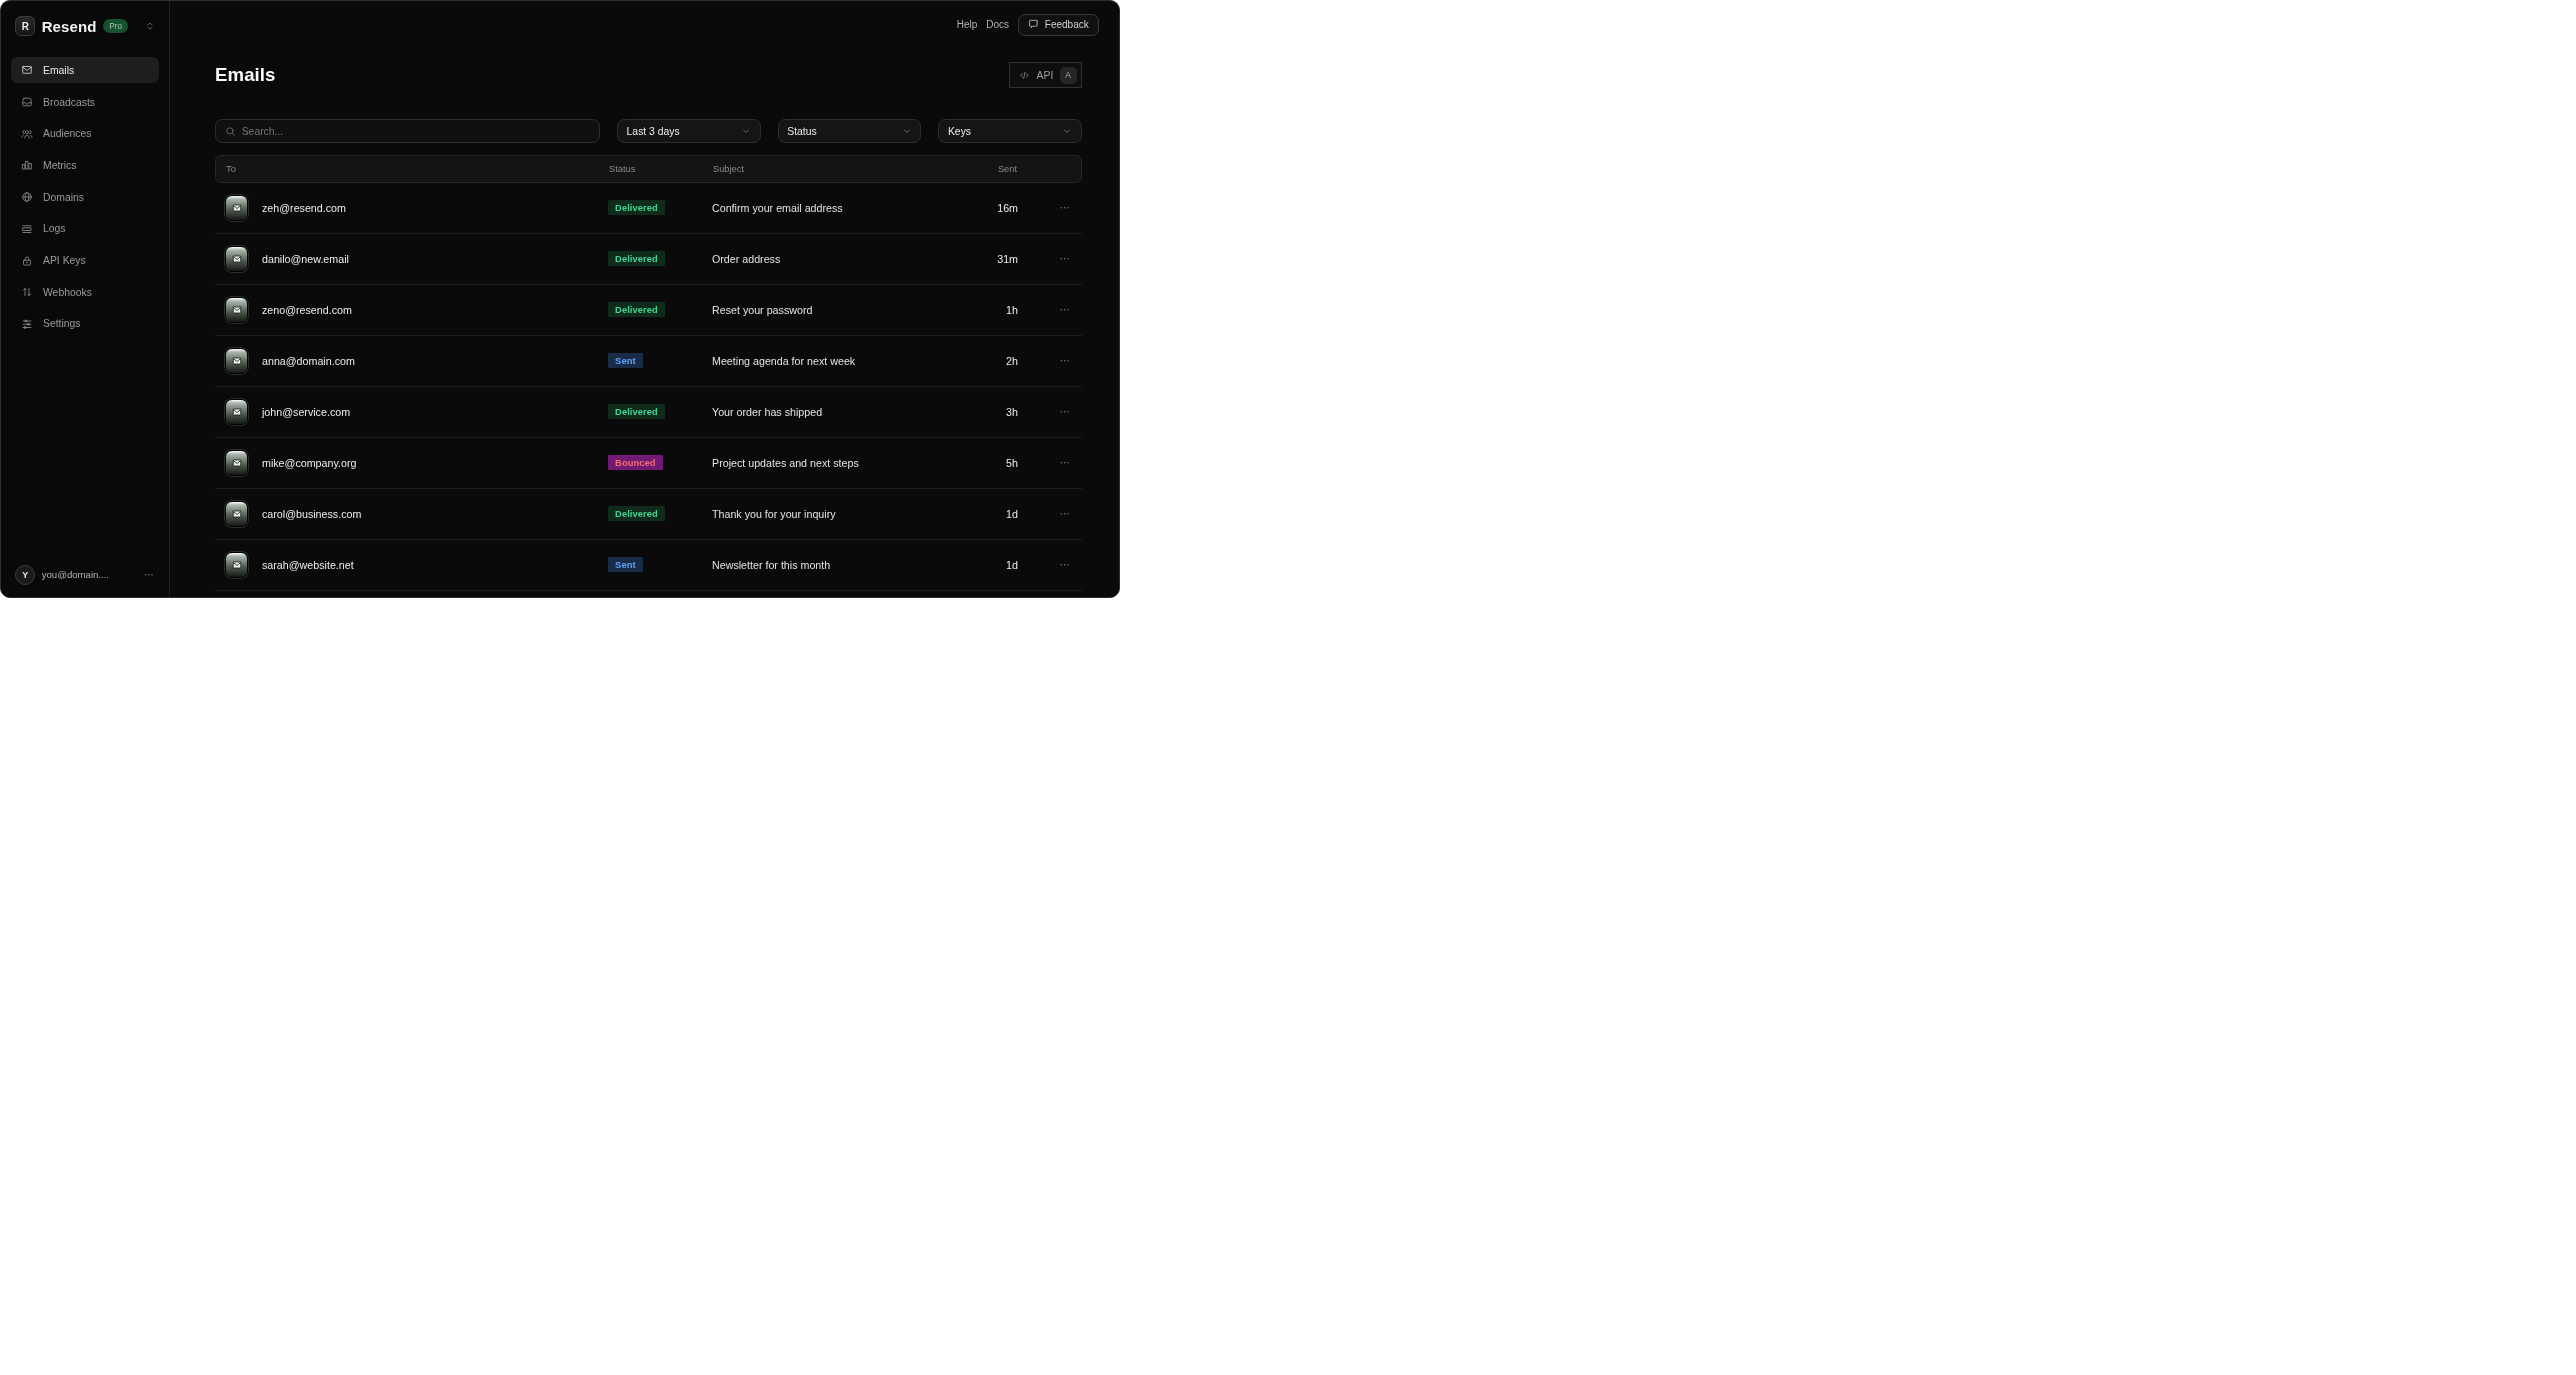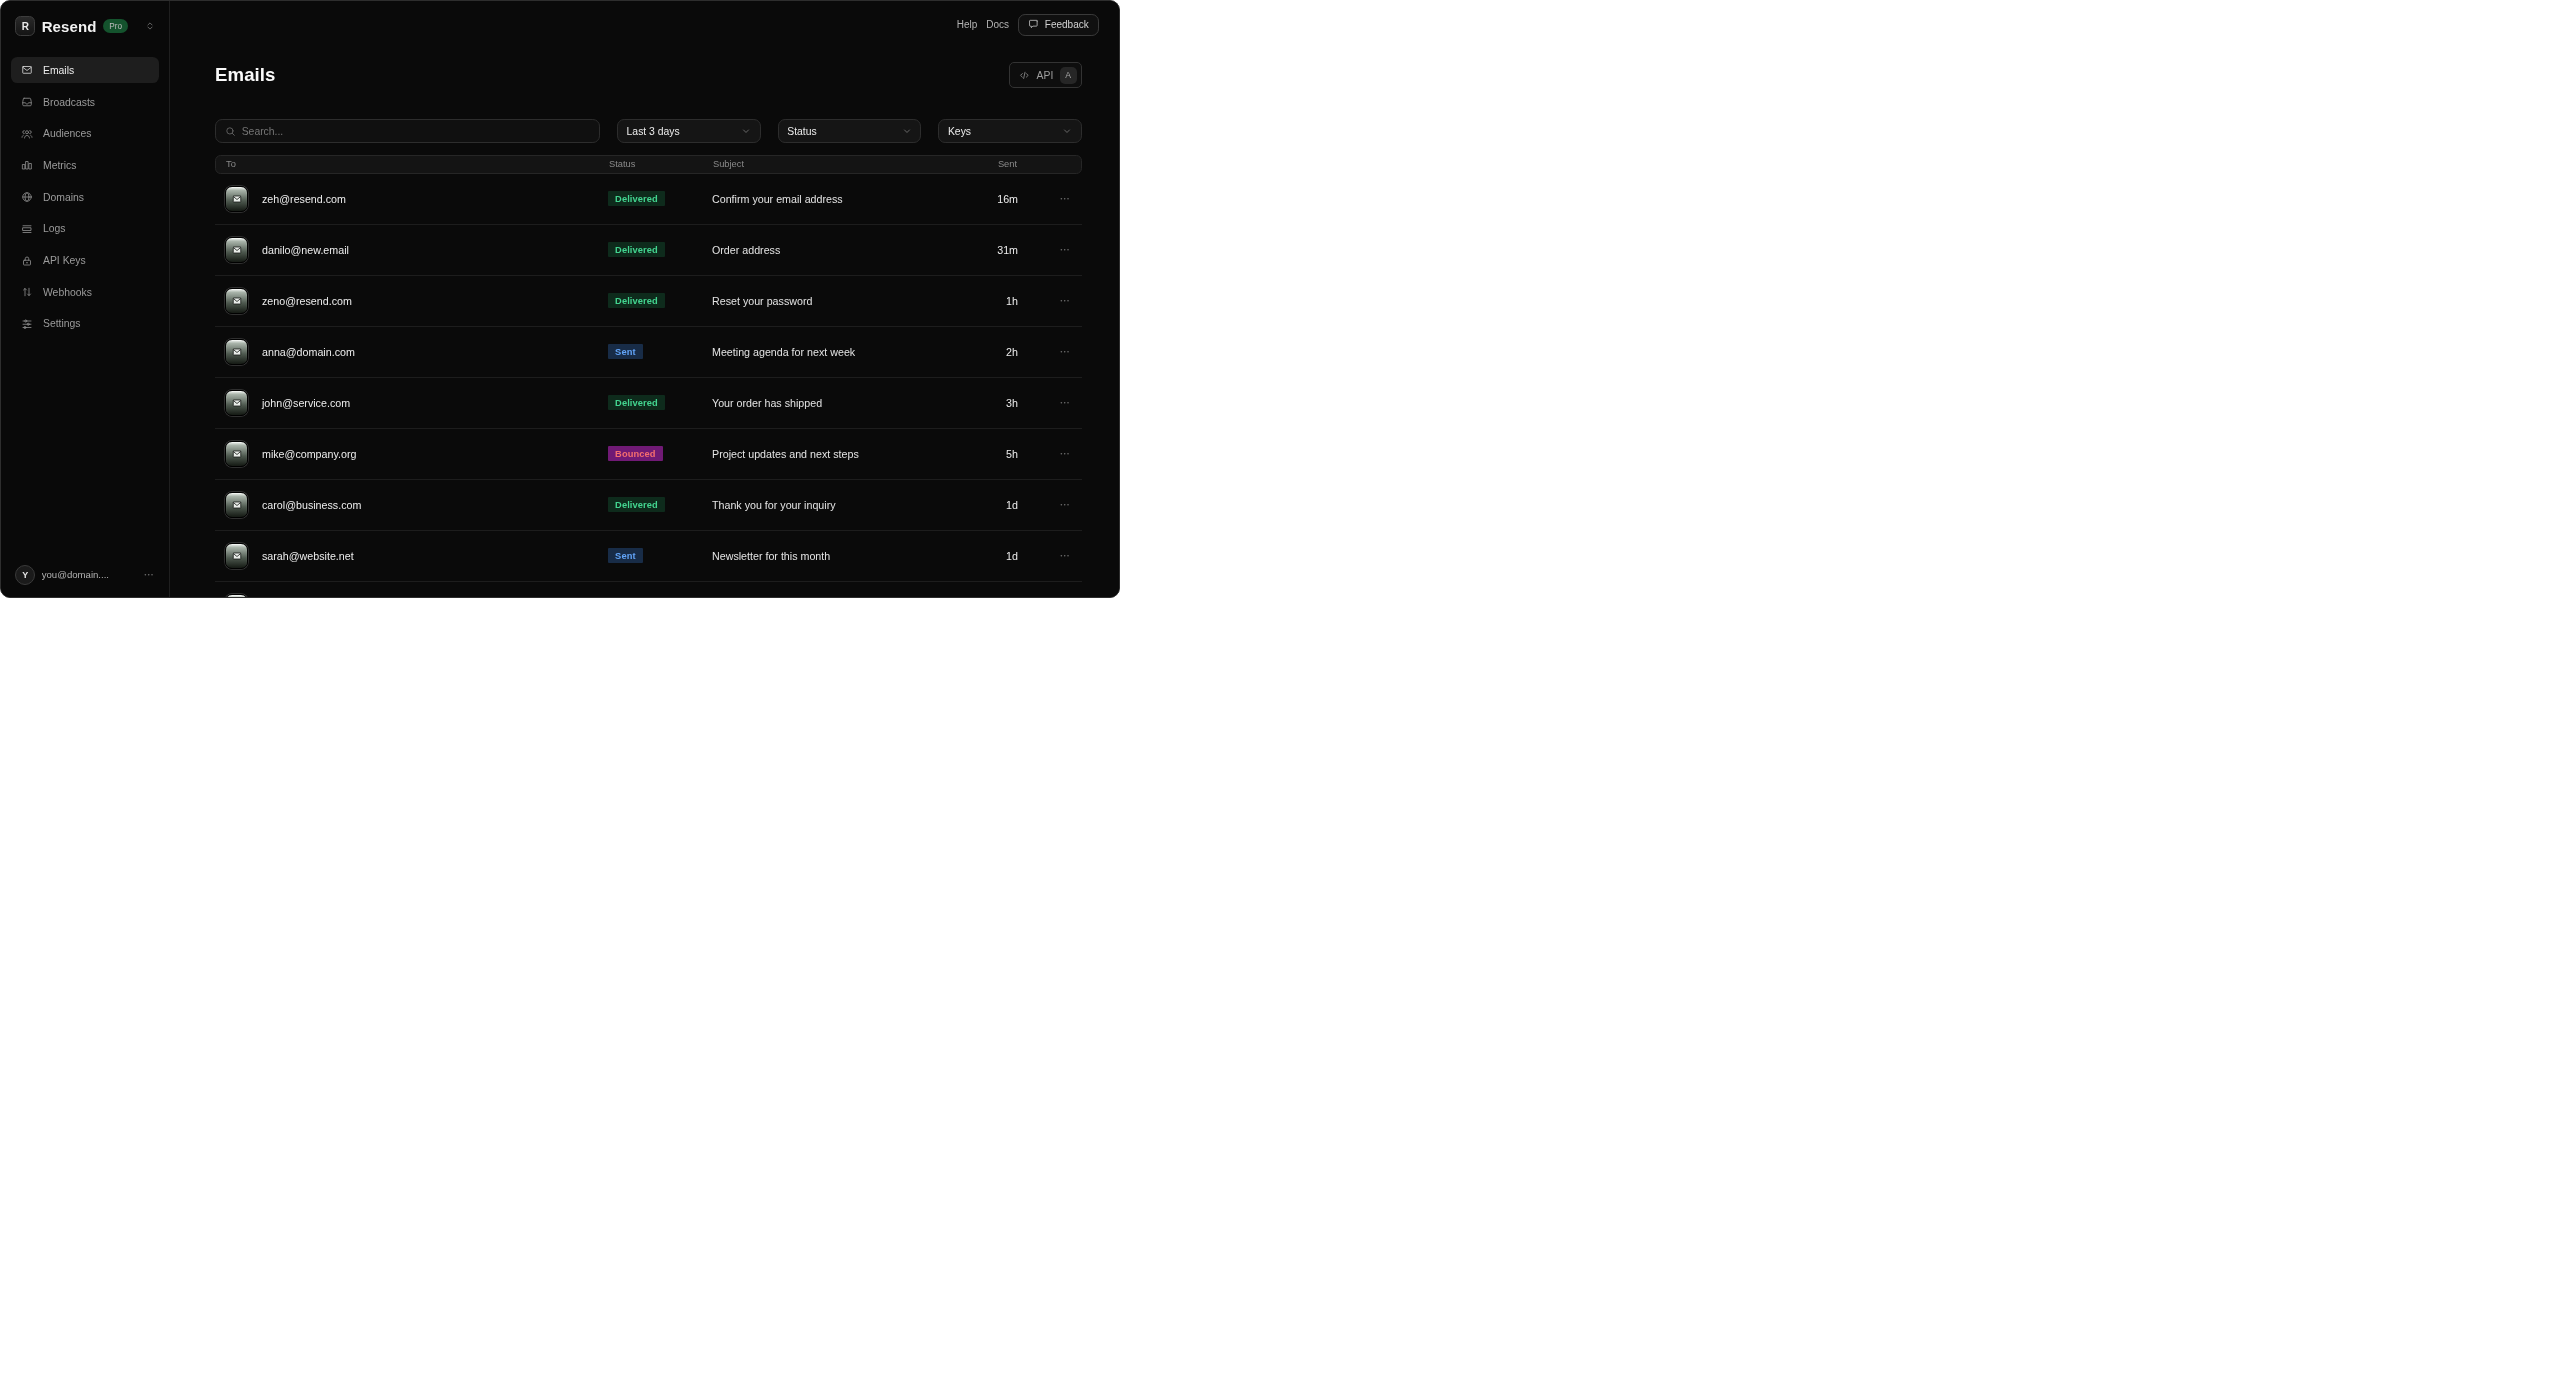--- a/index.html
+++ b/index.html
@@ -55,21 +55,21 @@
   .feedback-btn {
     display:flex; align-items:center; gap:5.7px; border:0.7px solid #3a3a3a; border-radius:7.1px;
     padding:4.3px 9.3px; color:#d2d2d2; font-size:10px; cursor:pointer; background:#101010;
   }
   .feedback-btn .icon svg { width:10.7px; height:10.7px; }
 
   .content { padding:61px 37px 0 45px; }
   .title-row { display:flex; align-items:center; justify-content:space-between; }
   .page-title { font-size:18.6px; font-weight:700; color:#fafafa; letter-spacing:0.1px; }
   .api-btn {
-    display:flex; align-items:center; gap:6.4px; border:0.7px solid #333; border-radius:5px;
+    display:flex; align-items:center; gap:6.4px; border:0.7px solid #333; border-radius:0;
     padding:3.6px 4.3px 3.6px 9.3px; color:#9e9e9e; font-size:10.4px; cursor:pointer; background:#0e0e0e;
   }
   .api-btn .icon svg { width:10.7px; height:10.7px; }
   .kbd-badge {
     background:#262626; color:#a8a8a8; border-radius:5px; width:17px; height:17px;
     display:flex; align-items:center; justify-content:center; font-size:8.6px;
   }
 
   .filters { display:flex; margin-top:31px; gap:17px; }
   .search-box {
@@ -89,21 +89,21 @@
   }
   .dropdown .icon { color:#8a8a8a; }
   .dropdown .icon svg { width:10px; height:10px; }
 
   .table { margin-top:11.4px; }
   .grid-cols {
     display:grid; grid-template-columns:37px 346px 104px 1fr 64px 54px;
     align-items:center; padding:0 10px;
   }
   .table-head {
-    height:19px; background:#141414; border:0.7px solid #262626; border-radius:5.7px;
+    height:28px; background:#141414; border:0.7px solid #262626; border-radius:5.7px;
     color:#8a8a8a; font-size:9.3px;
   }
   .th-to { grid-column:1 / 3; }
   .th-sent, .cell-sent { text-align:right; }
   .email-row { height:51px; border-bottom:0.7px solid #1d1d1d; cursor:pointer; }
   .mail-btn {
     width:23px; height:26px; border-radius:7.1px; border:0.7px solid #000;
     background:linear-gradient(180deg,#f2f6f2 0%, #a9b4aa 14%, #4e594f 58%, #141913 100%);
     box-shadow:0 0 0 0.7px #3c3c3c, inset 0 0.7px 0.7px rgba(255,255,255,.55);
     display:flex; align-items:center; justify-content:center;

